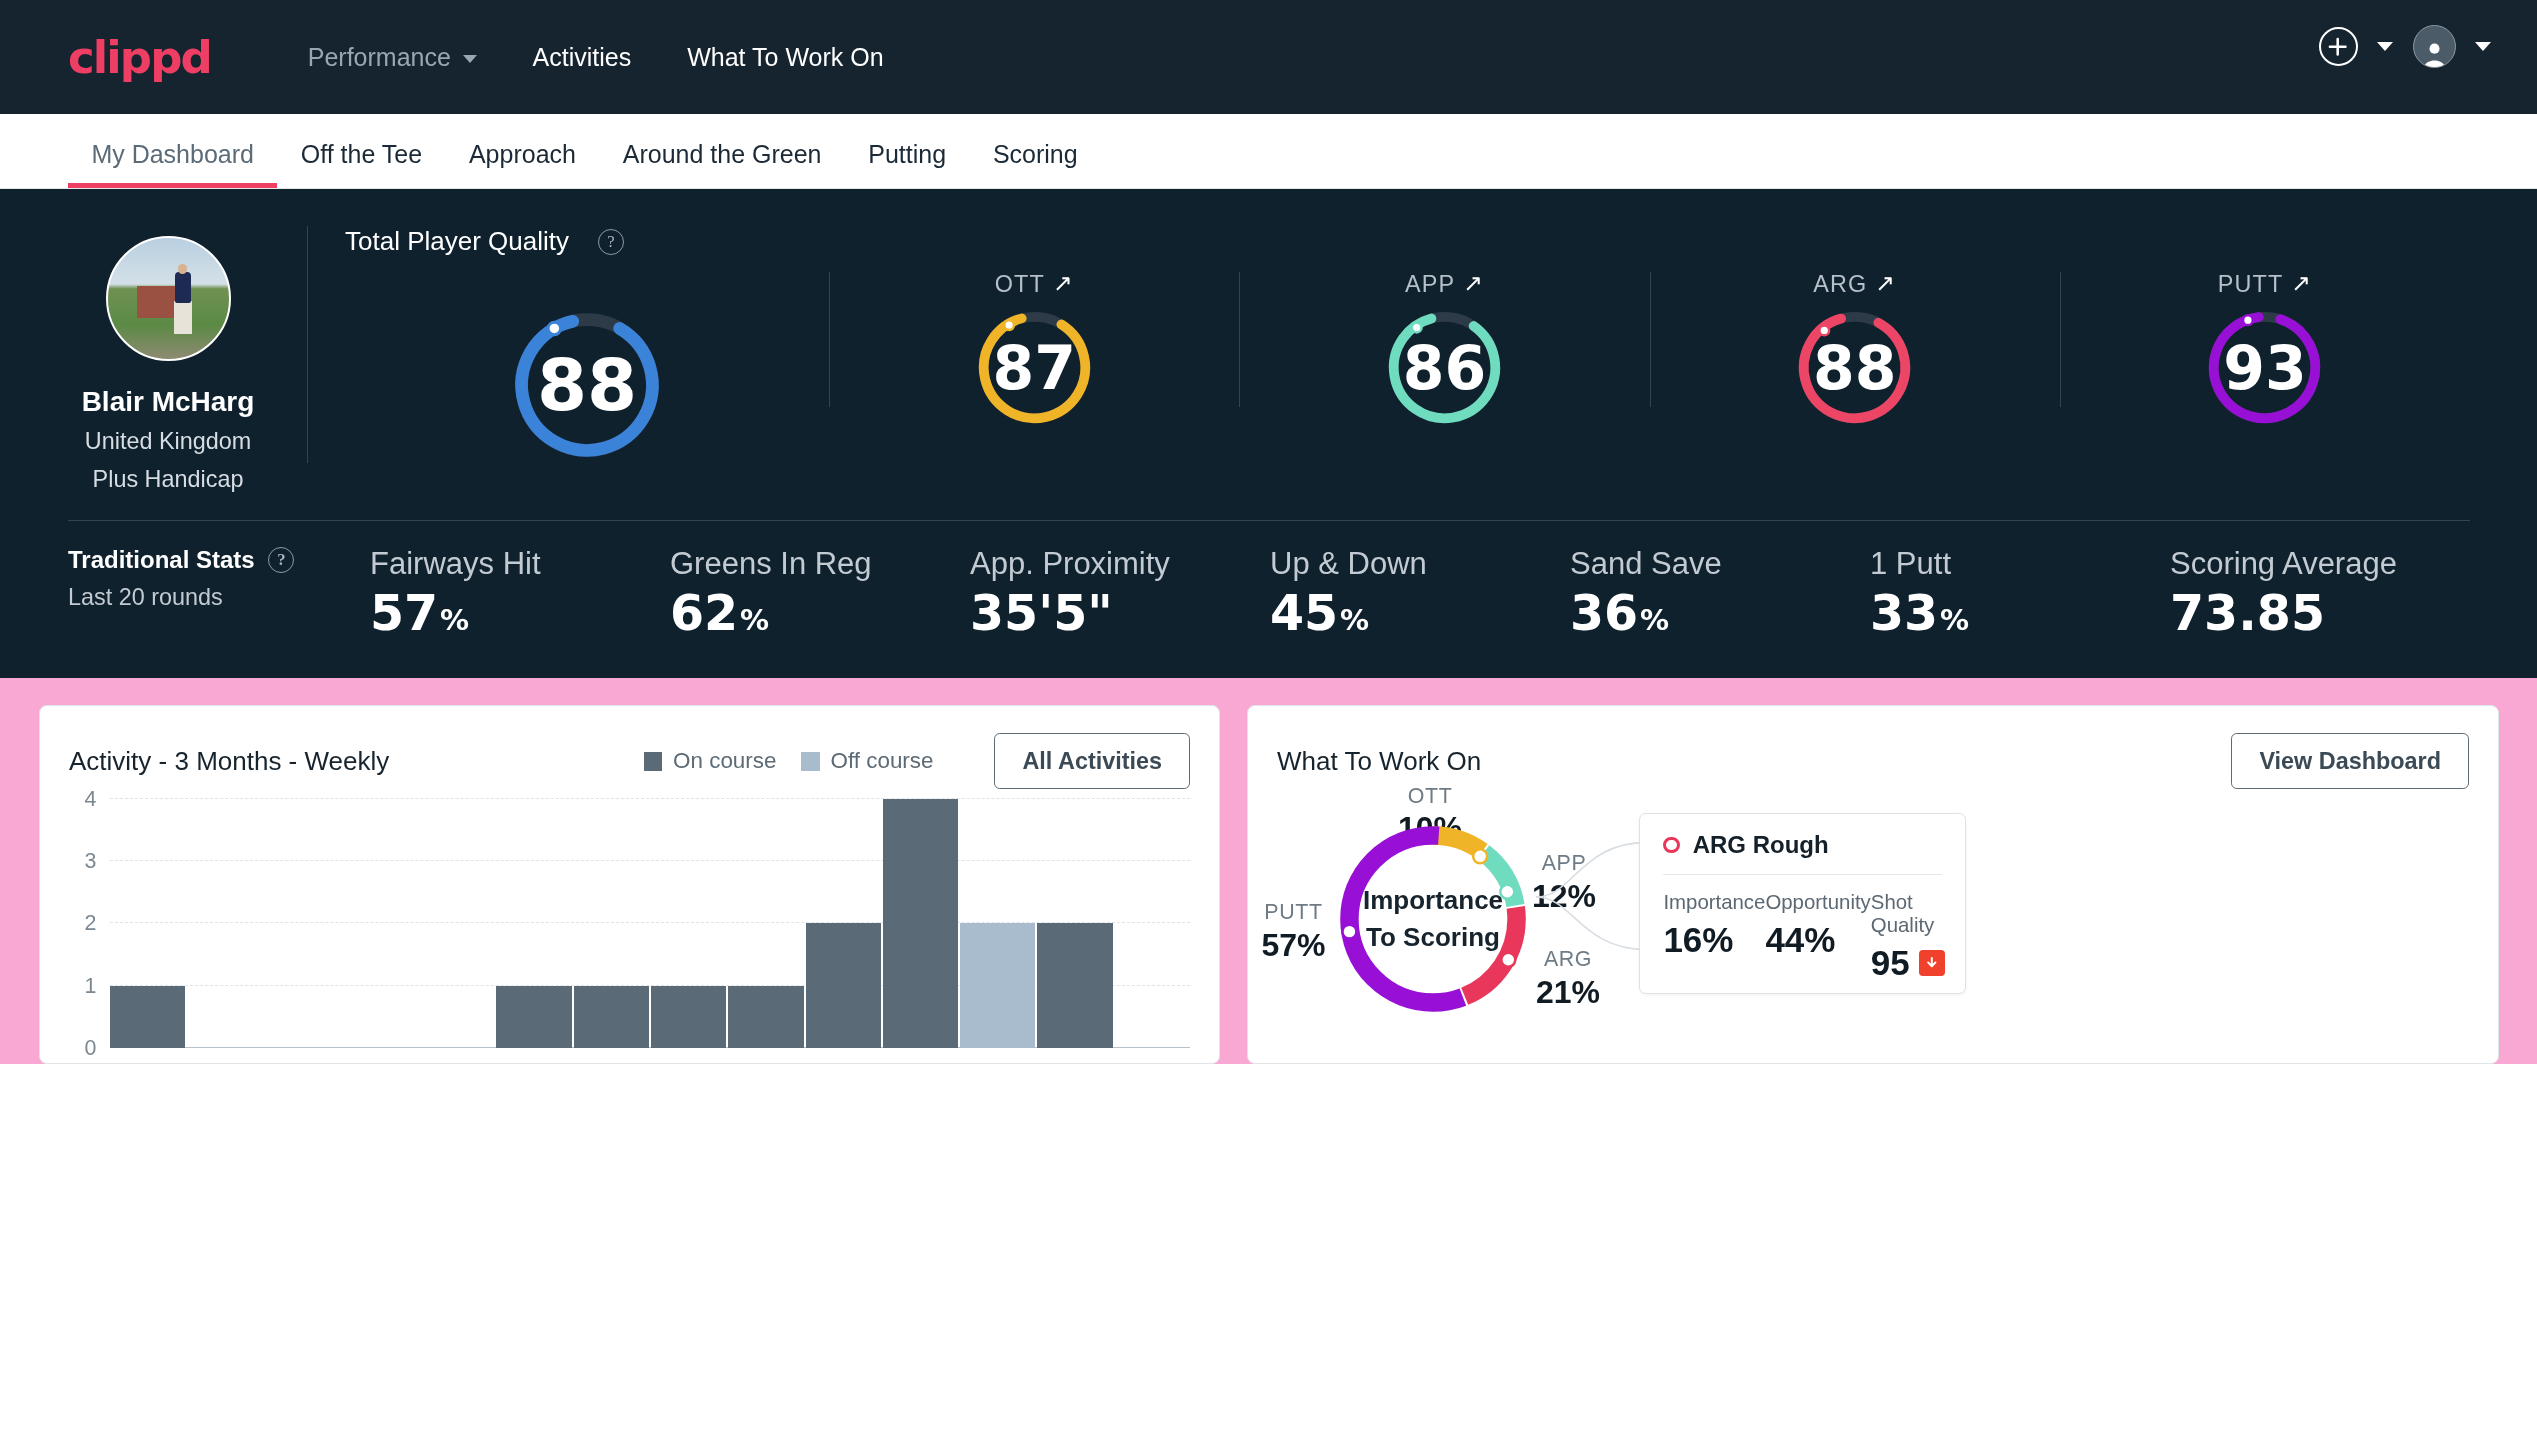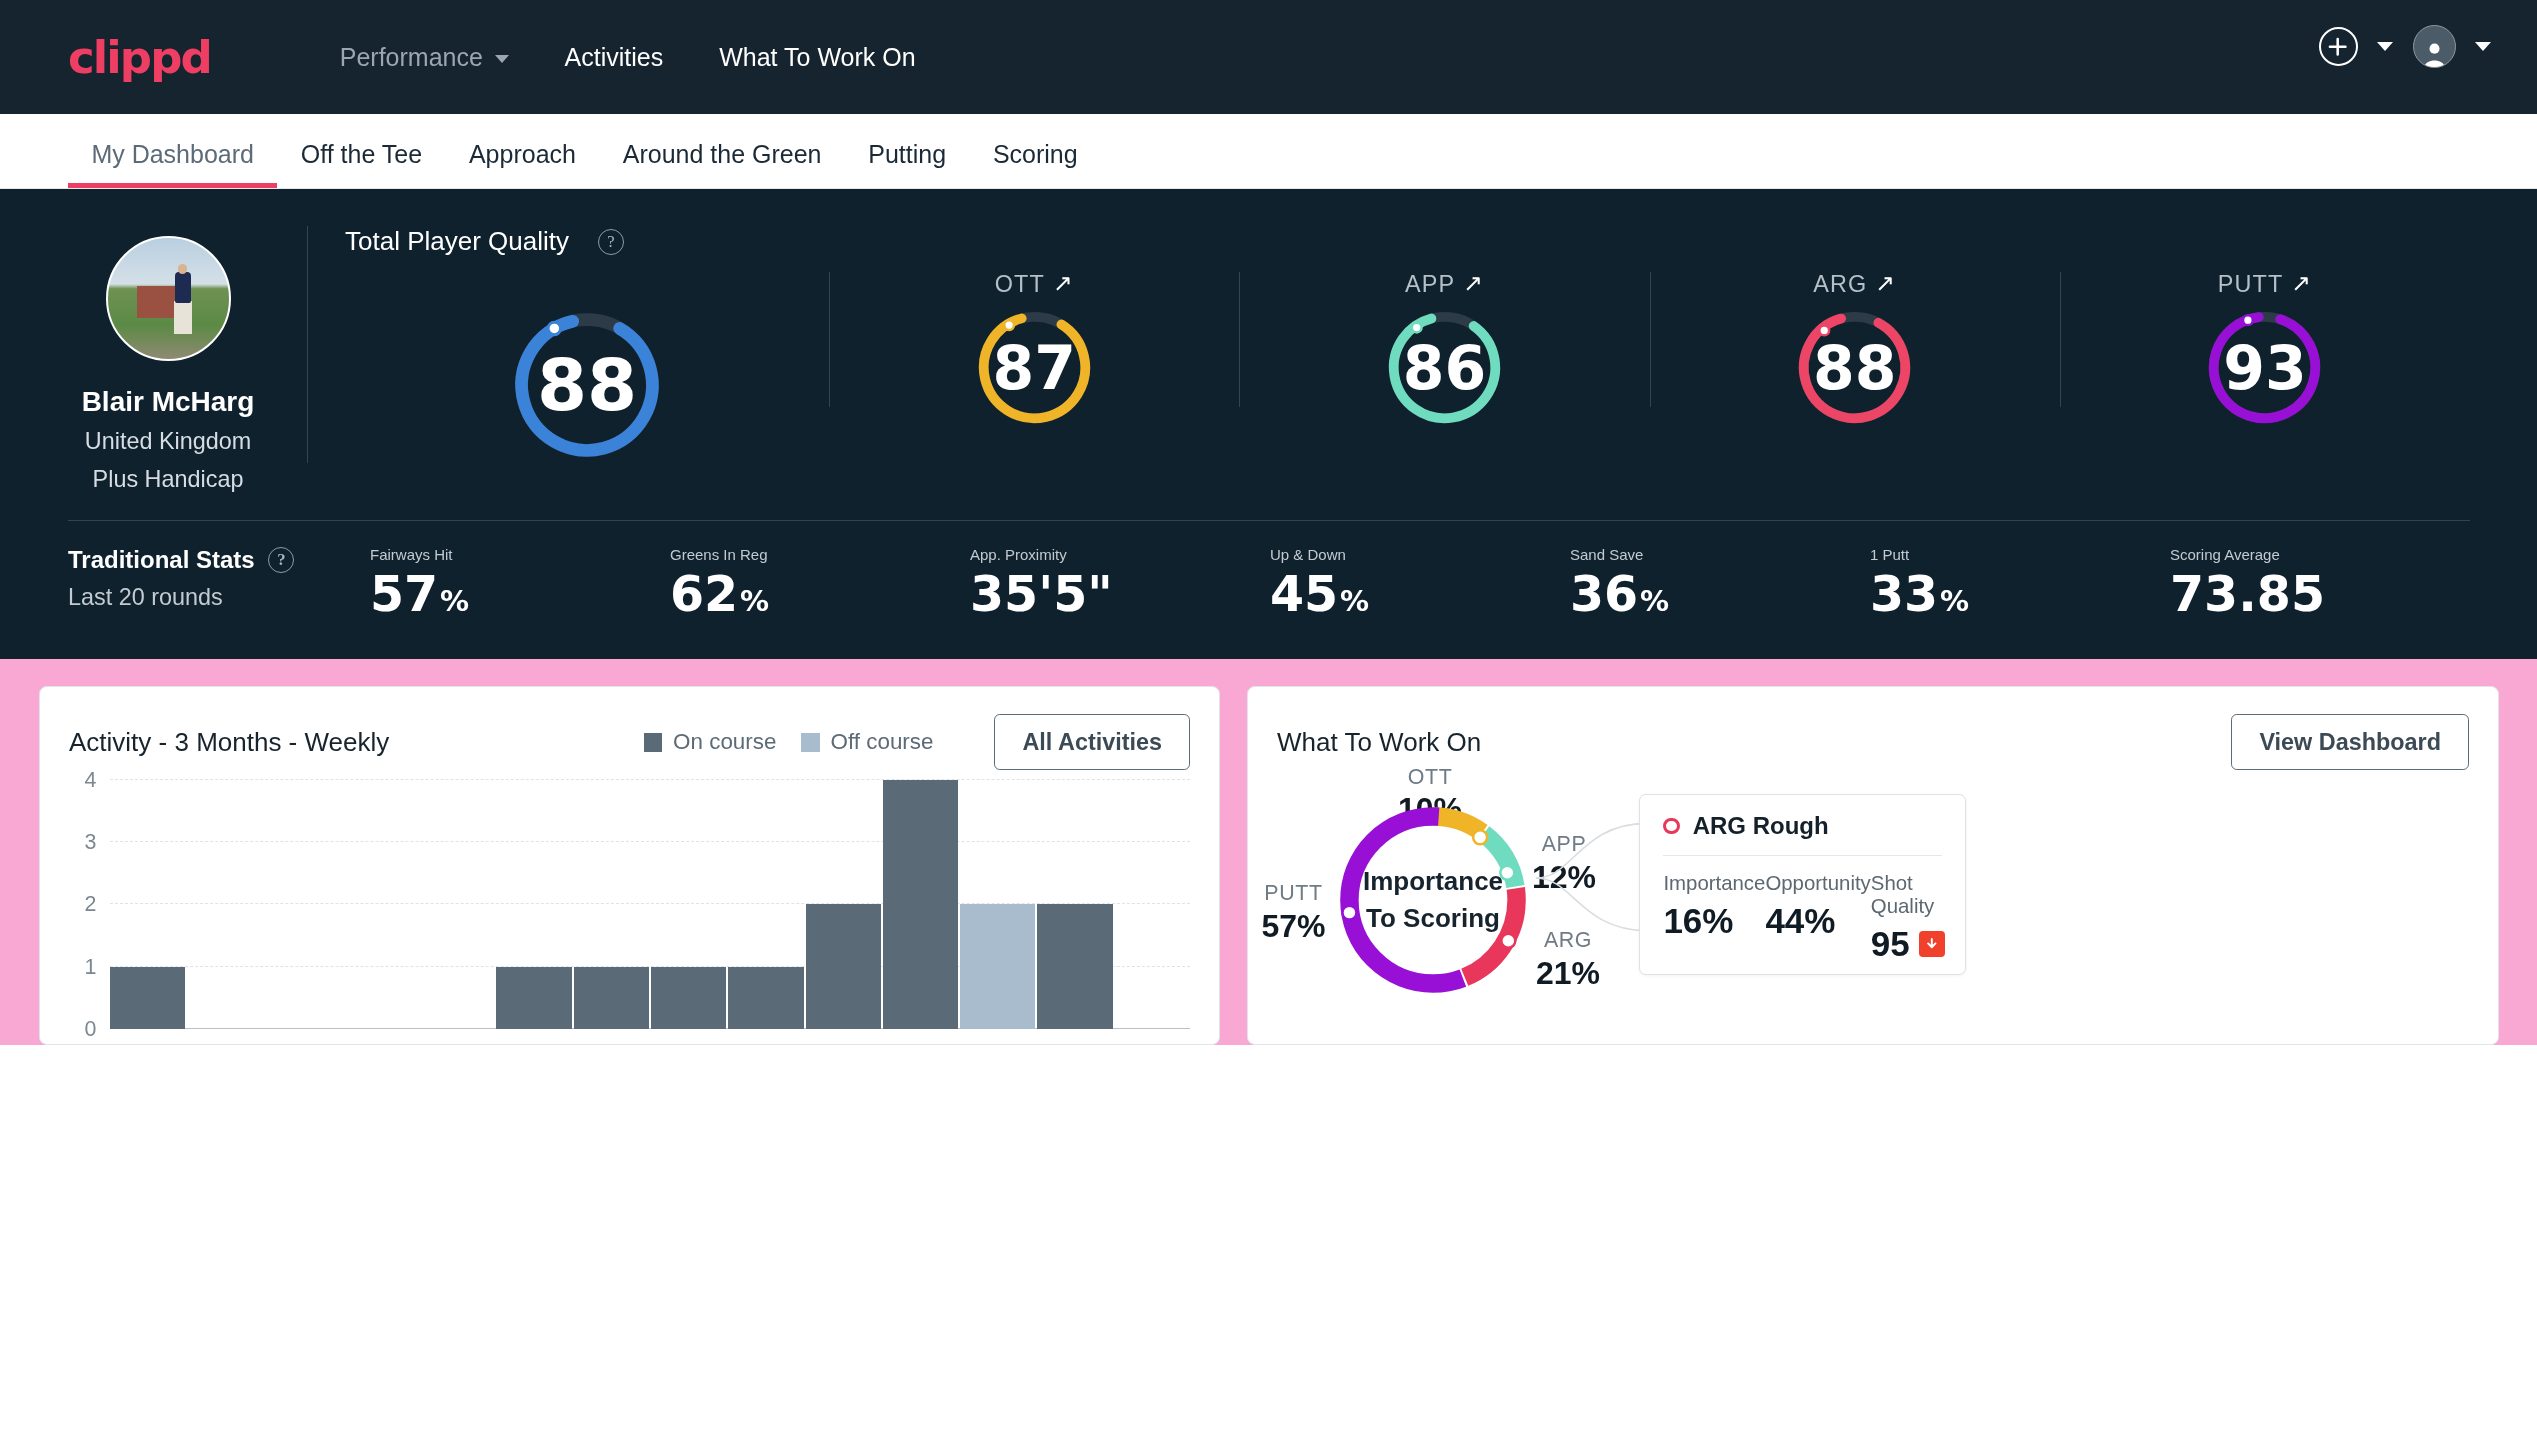--- a/index.html
+++ b/index.html
@@ -29,21 +29,21 @@
   }
   .navlinks { display: flex; align-items: center; gap: 56px; }
   .navlink {
     font-size: 25px;
     color: #ffffff;
     display: flex;
     align-items: center;
     gap: 11.7px;
     cursor: pointer;
   }
-  .navlink.dim { color: #9aa7b2; margin-left: 32px; }
+  .navlink.dim { color: #9aa7b2; }
   .caret {
     display: inline-block;
     width: 0; height: 0;
     border-left: 7.8px solid transparent;
     border-right: 7.8px solid transparent;
     border-top: 8.8px solid currentColor;
     margin-top: 3.9px;
   }
   .navright {
     position: absolute;
@@ -228,21 +228,21 @@
   .stats-lead { width: 302px; flex: 0 0 302px; }
   .stats-lead-t {
     display: flex; align-items: center; gap: 13.6px;
     font-size: 24px; font-weight: 700; color: #ffffff;
   }
   .stats-lead-s { margin-top: 9.7px; font-size: 23.4px; color: #c3cbd2; }
   .stat {
     flex: 1;
     display: flex; flex-direction: column; align-items: flex-start;
   }
-  .stat-label { font-size: 15px; color: #c3cbd2; margin-bottom: 5.8px; }
+  .stat-label { font-size: 31px; color: #c3cbd2; margin-bottom: 5.8px; }
   .stat-value {
     font-size: 49px; font-weight: 700; color: #ffffff;
     font-family: "DejaVu Sans", sans-serif;
     line-height: 1.05;
     display: flex; align-items: baseline;
   }
   .stat-value .unit { font-size: 29px; font-weight: 700; margin-left: 1.9px; }
 
   
   .bottom {

